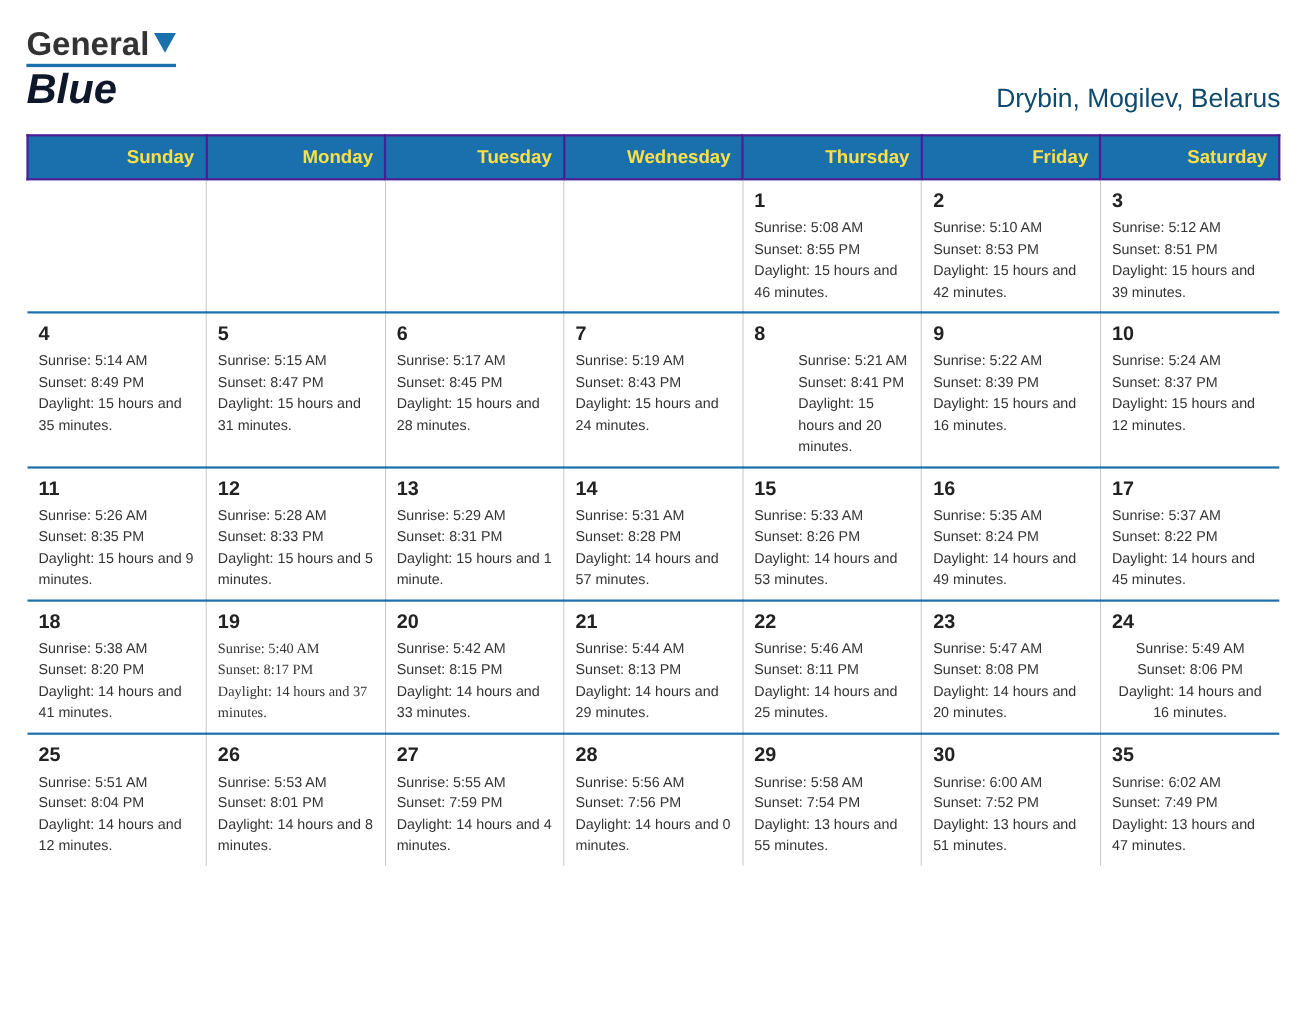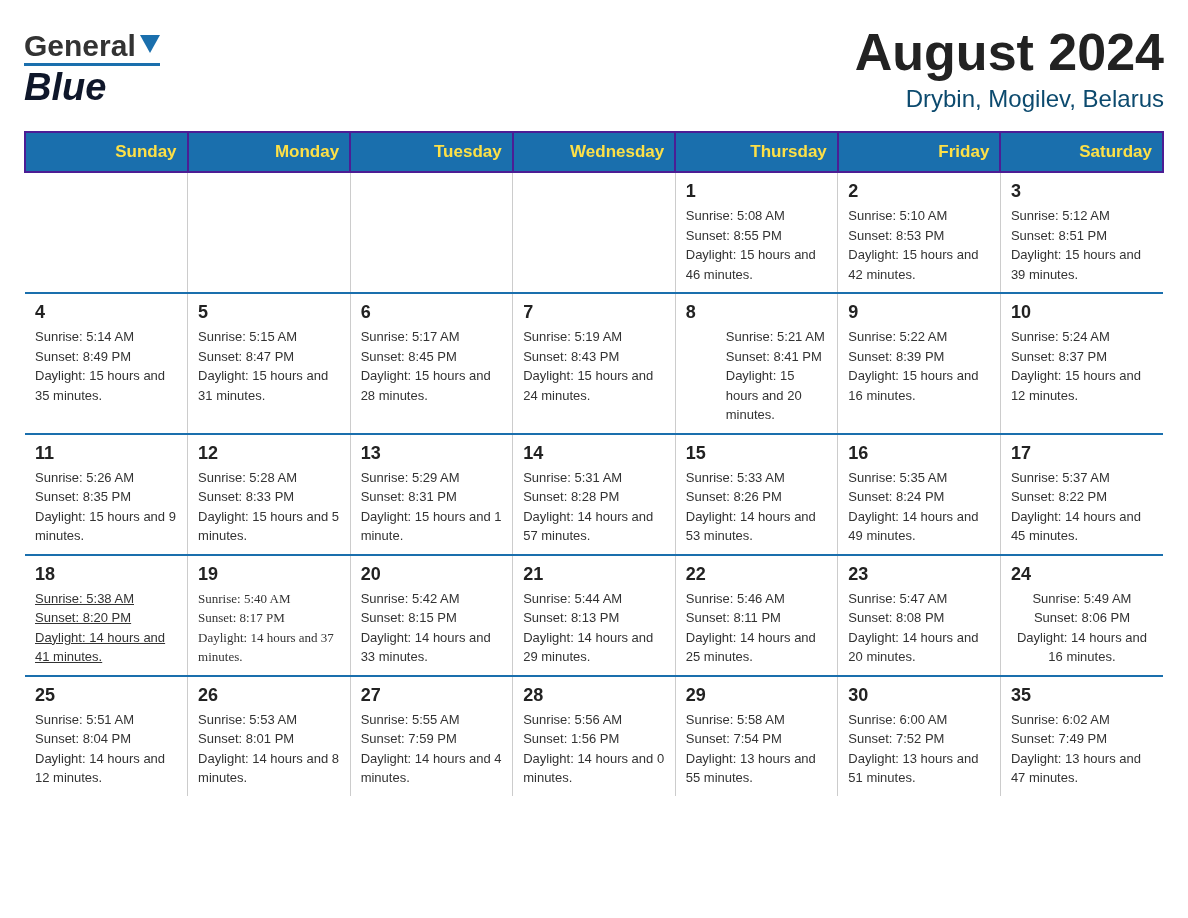--- a/index.html
+++ b/index.html
@@ -6,21 +6,21 @@
     body {
       font-family: Arial, sans-serif;
       background: #fff;
       padding: 24px;
       width: 1188px;
       min-height: 918px;
     }
     .header {
       display: flex;
       justify-content: space-between;
-      align-items: center;
+      align-items: flex-end;
       margin-bottom: 18px;
     }
     .logo {
       display: flex;
       flex-direction: column;
       align-items: flex-start;
     }
     .title-block {
       text-align: right;
     }
@@ -114,21 +114,20 @@
       <span class="logo-arrow">
         <svg width="20" height="22" viewBox="0 0 20 22" style="vertical-align:middle;margin-left:2px;">
           <polygon points="0,0 20,0 10,18" fill="#1a6fad"></polygon>
         </svg>
       </span>
     </div>
     <div class="logo-underline"></div>
     <span class="logo-text-blue">Blue</span>
   </div>
   <div class="title-block">
-    <div class="month-title">August 2024</div>
     <div class="location-title">Drybin, Mogilev, Belarus</div>
   </div>
 </div>
 
 <table>
   <thead>
     <tr>
     <th>Sunday</th>
         <th>Monday</th>
         <th>Tuesday</th>
@@ -247,21 +246,21 @@
         <td>
           <span class="day-num">17</span>
           <div class="day-info" style="white-space: pre-line;">Sunrise: 5:37 AM
 Sunset: 8:22 PM
 Daylight: 14 hours and 45 minutes.</div>
         </td>
       </tr>
       <tr>
         <td>
           <span class="day-num">18</span>
-          <div class="day-info" style="white-space: pre-line; text-decoration: underline;">Sunrise: 5:38 AM
+          <div class="day-info" style="white-space: pre-line;">Sunrise: 5:38 AM
 Sunset: 8:20 PM
 Daylight: 14 hours and 41 minutes.</div>
         </td>
         <td>
           <span class="day-num">19</span>
           <div class="day-info" style="white-space: pre-line; font-family: Liberation Serif, serif;">Sunrise: 5:40 AM
 Sunset: 8:17 PM
 Daylight: 14 hours and 37 minutes.</div>
         </td>
         <td>
@@ -310,21 +309,21 @@
         </td>
         <td>
           <span class="day-num">27</span>
           <div class="day-info" style="white-space: pre-line;">Sunrise: 5:55 AM
 Sunset: 7:59 PM
 Daylight: 14 hours and 4 minutes.</div>
         </td>
         <td>
           <span class="day-num">28</span>
           <div class="day-info" style="white-space: pre-line;">Sunrise: 5:56 AM
-Sunset: 1:56 PM
+Sunset: 7:56 PM
 Daylight: 14 hours and 0 minutes.</div>
         </td>
         <td>
           <span class="day-num">29</span>
           <div class="day-info" style="white-space: pre-line;">Sunrise: 5:58 AM
 Sunset: 7:54 PM
 Daylight: 13 hours and 55 minutes.</div>
         </td>
         <td>
           <span class="day-num">30</span>

